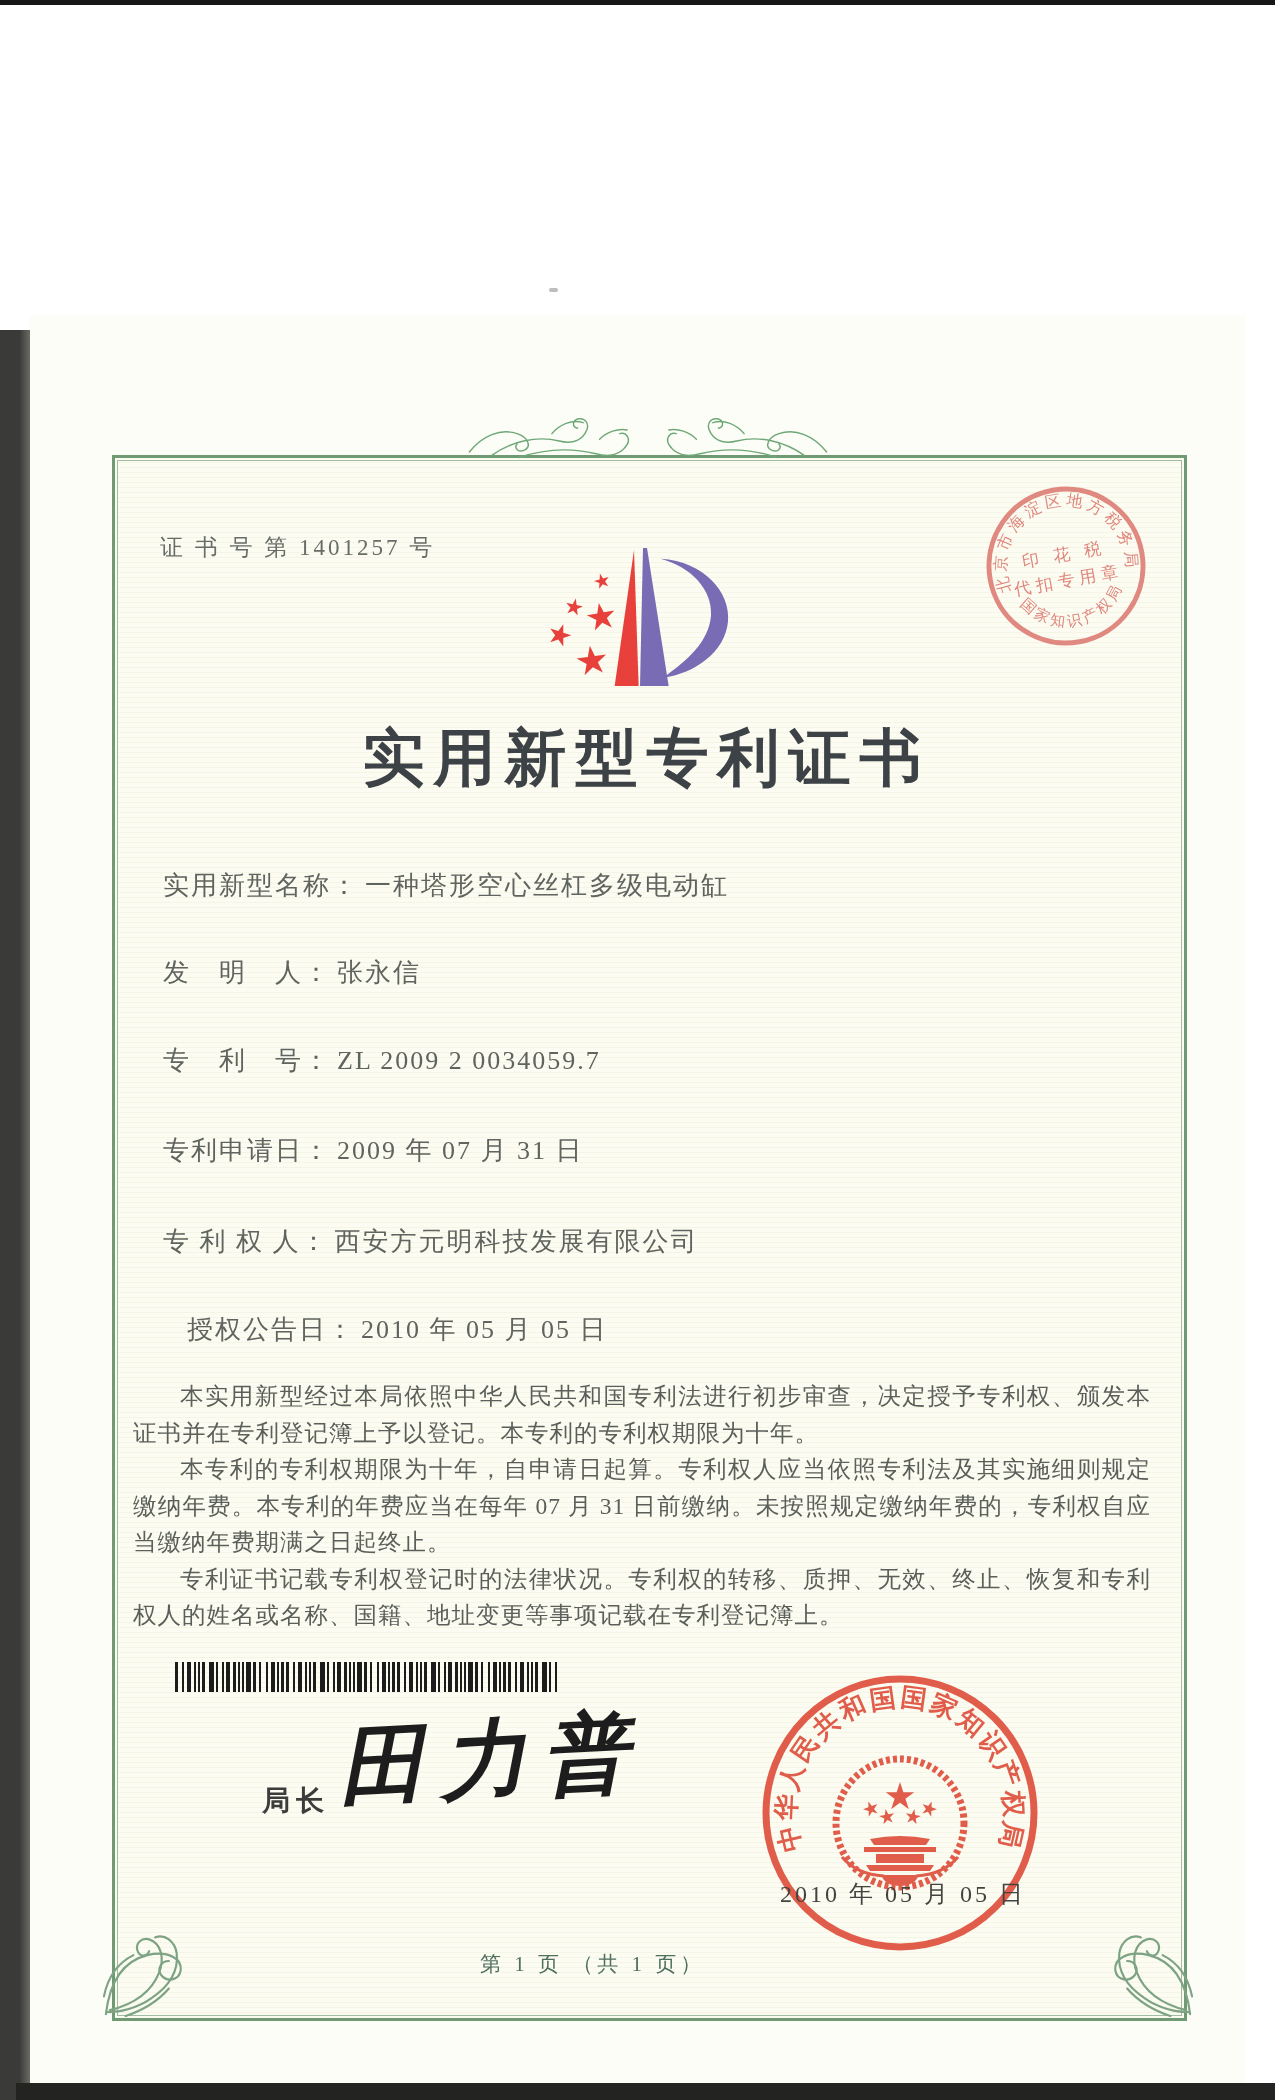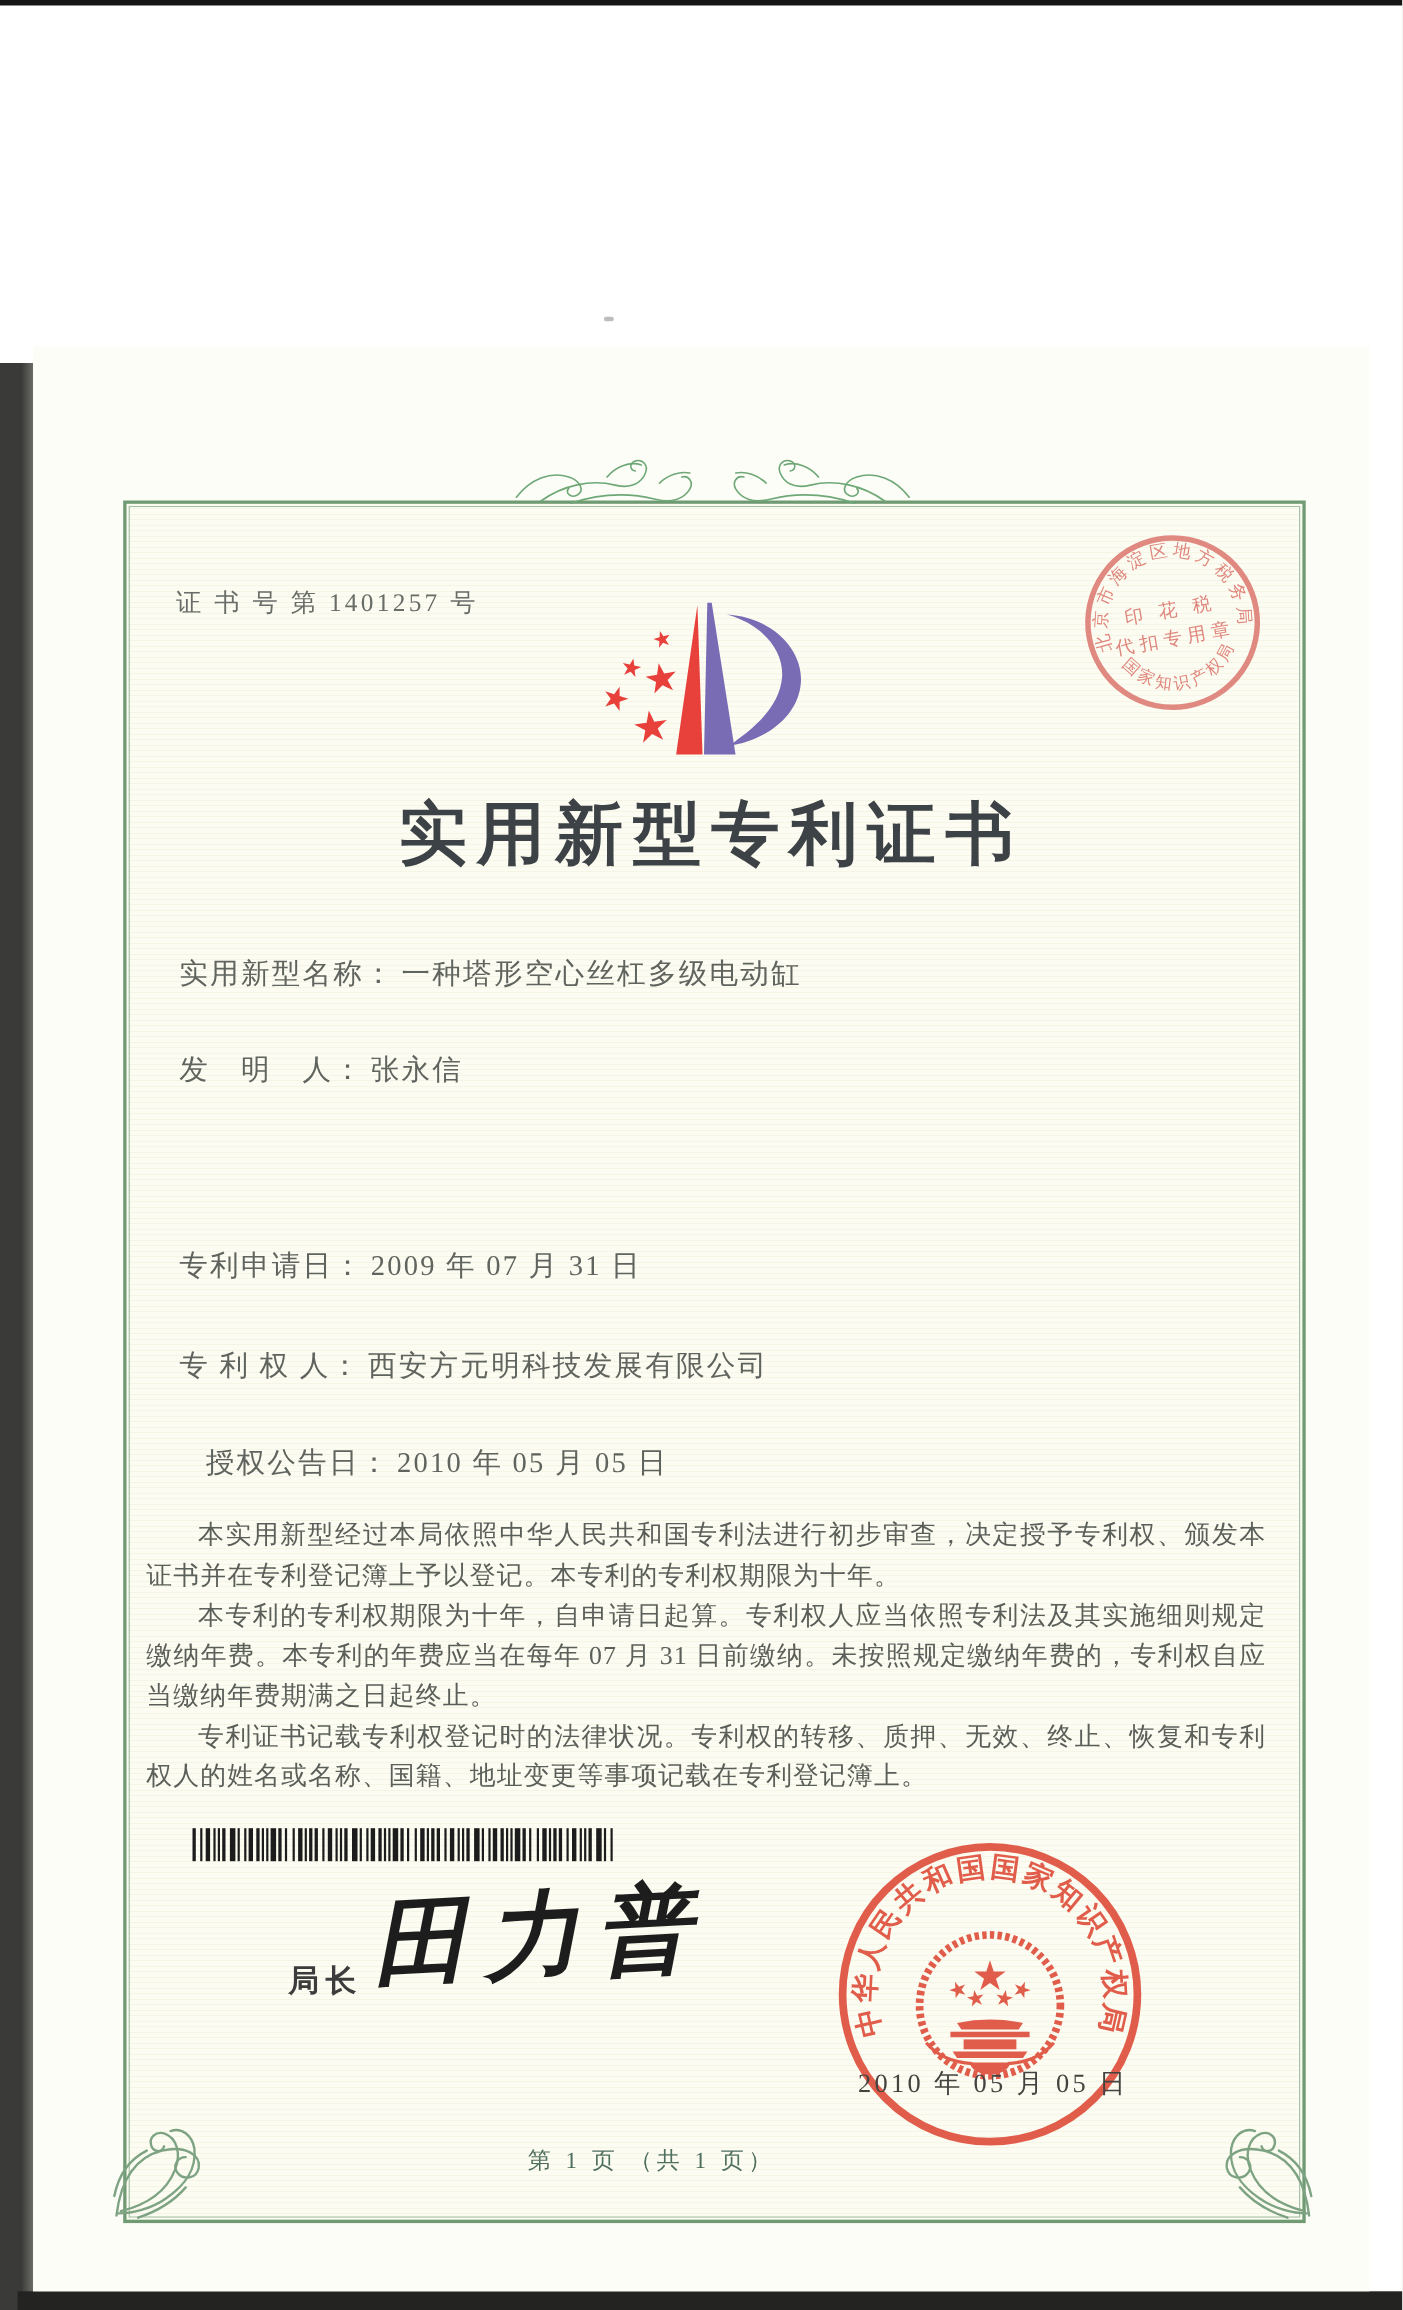--- a/index.html
+++ b/index.html
@@ -133,20 +133,23 @@
   </svg>
 
   <div class="abs title">实用新型专利证书</div>
 
   <div class="abs field f1">
     <span class="flabel">实用新型名称：</span><span class="fvalue">一种塔形空心丝杠多级电动缸</span>
   </div>
   <div class="abs field f2">
     <span class="flabel">发　明　人：</span><span class="fvalue">张永信</span>
   </div>
+  <div class="abs field f3">
+    <span class="flabel">专　利　号：</span><span class="fvalue">ZL 2009 2 0034059.7</span>
+  </div>
   <div class="abs field f4">
     <span class="flabel">专利申请日：</span><span class="fvalue">2009 年 07 月 31 日</span>
   </div>
   <div class="abs field f5">
     <span class="flabel">专 利 权 人：</span><span class="fvalue">西安方元明科技发展有限公司</span>
   </div>
   <div class="abs field f6">
     <span class="flabel">授权公告日：</span><span class="fvalue">2010 年 05 月 05 日</span>
   </div>
 

